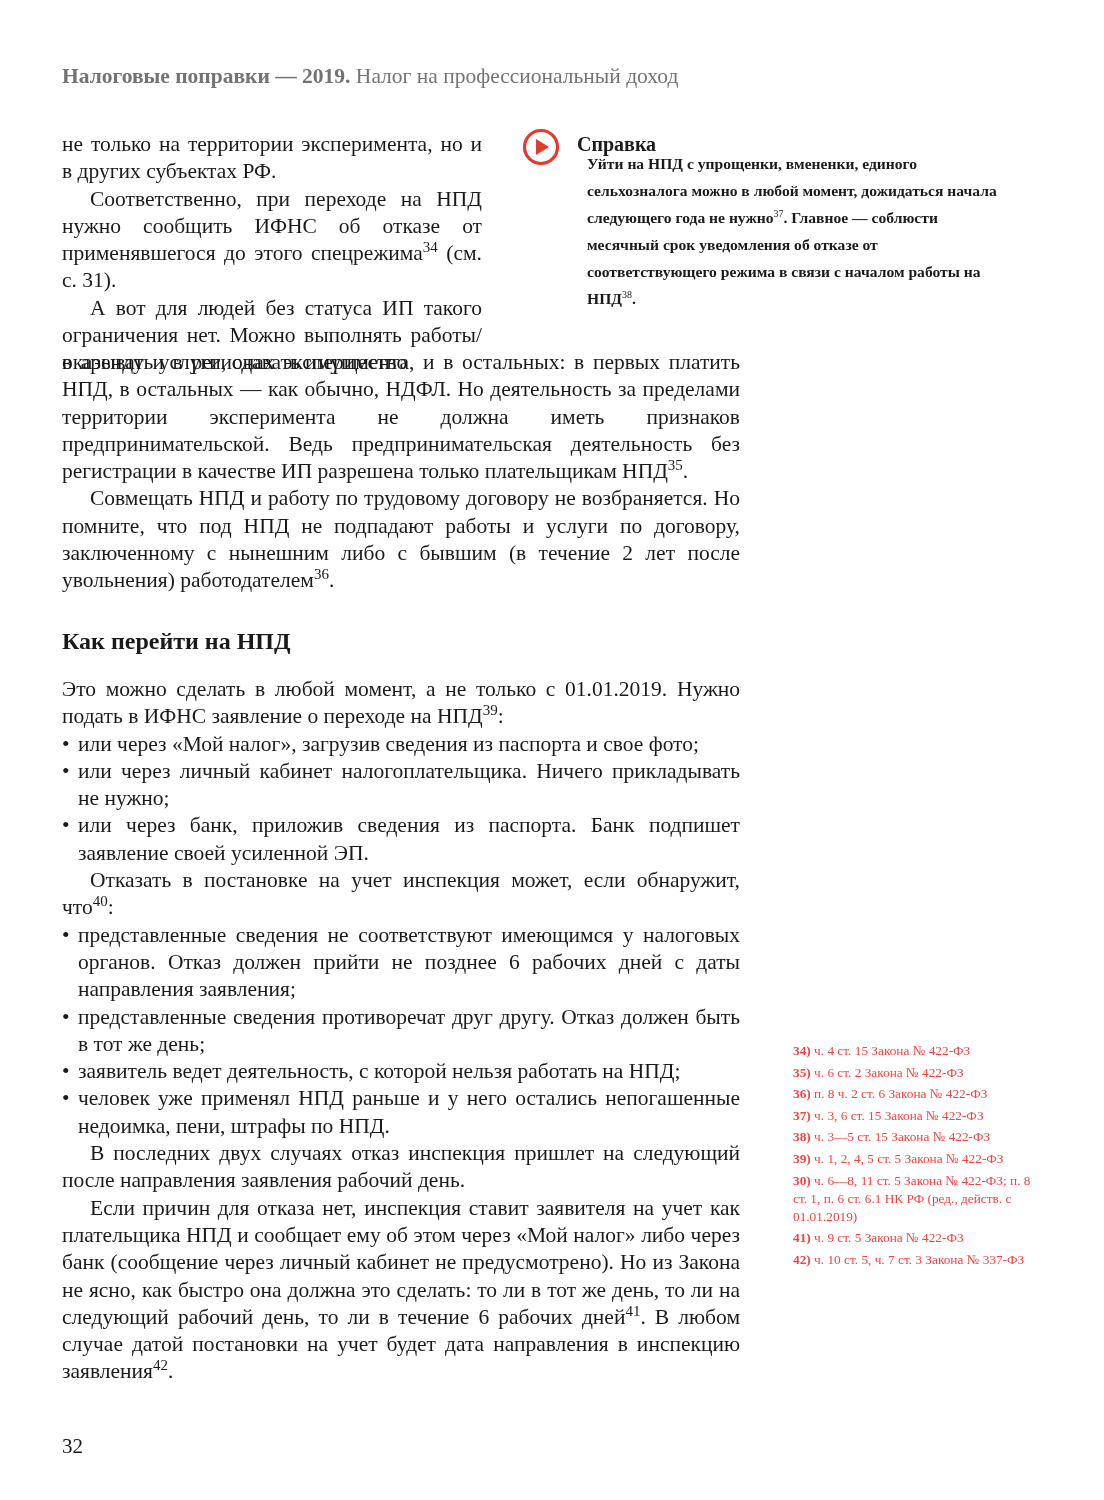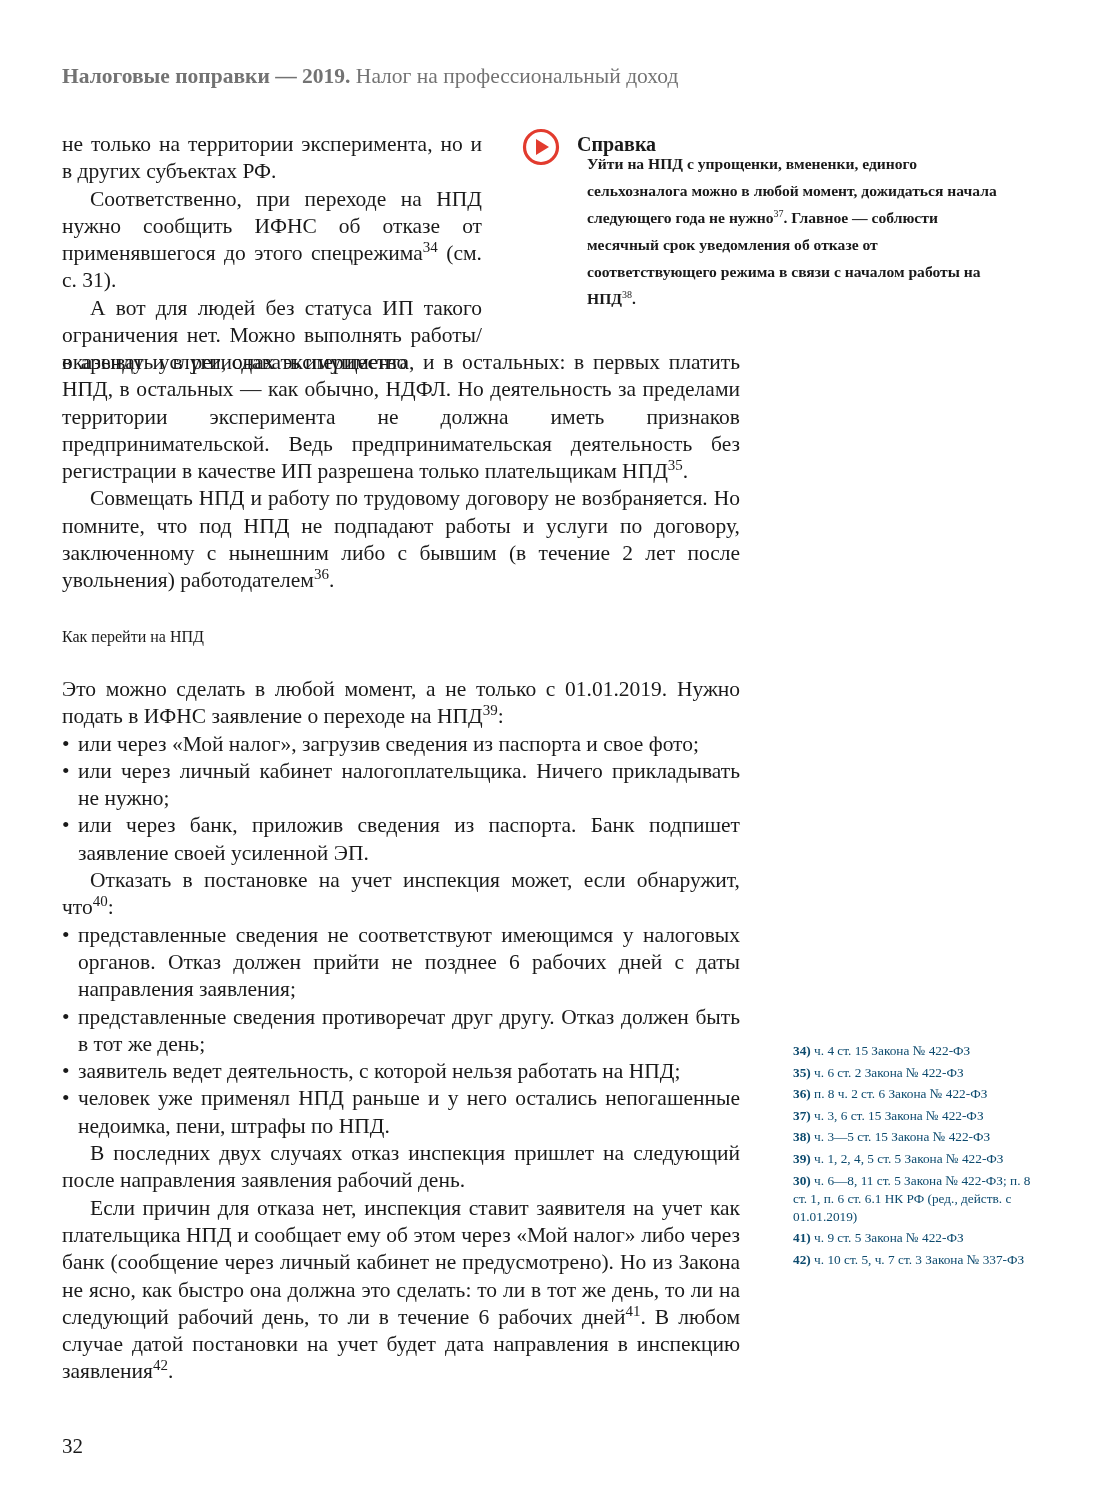--- a/index.html
+++ b/index.html
@@ -6,29 +6,29 @@
   body { width: 1104px; height: 1500px; position: relative; overflow: hidden;
          font-family: "Liberation Serif", "DejaVu Serif", serif; color: #1a1a1a; }
   .running-head { position: absolute; left: 62px; top: 64px; font-size: 21.5px; color: #737373; white-space: nowrap; }
   .running-head .rh-bold { font-weight: bold; }
   .body-text { font-size: 21.5px; line-height: 27.3px; text-align: justify; }
   .col-narrow { position: absolute; left: 62px; top: 131px; width: 420px; }
   .col-wide { position: absolute; left: 62px; width: 678px; }
   p { margin: 0; }
   .indent { text-indent: 28px; }
   sup { font-size: 15px; line-height: 0; vertical-align: 8px; }
-  .section-heading { position: absolute; left: 62px; top: 628px; font-size: 16px; font-weight: normal; margin: 0; }
+  .section-heading { position: absolute; left: 62px; top: 628px; font-size: 24px; font-weight: bold; margin: 0; }
   .bullet { position: relative; padding-left: 16px; font-family: Liberation Serif, serif; }
   .bullet::before { content: "•"; position: absolute; left: 0; top: 0; }
   .sidebar { position: absolute; left: 522px; top: 128px; width: 430px; }
   .sidebar-icon { position: absolute; left: 0; top: 0; width: 38px; height: 38px; }
   .sidebar-title { position: absolute; left: 55px; top: 5px; font-size: 20px; font-weight: bold; }
   .sidebar-text { position: absolute; left: 55px; top: 22px; width: 420px; font-size: 15.6px; font-weight: bold; line-height: 27px; margin-left: 10px; }
   .sidebar-text sup { font-size: 10px; vertical-align: 6px; font-weight: normal; }
-  .footnotes { position: absolute; left: 793px; top: 1042px; width: 240px; font-size: 13.3px; line-height: 18px; color: #0c4a6e; }
+  .footnotes { position: absolute; left: 793px; top: 1042px; width: 240px; font-size: 13.3px; line-height: 18px; color: #ef4444; }
   .footnote { margin-bottom: 3.6px; }
   .fn-num { font-weight: bold; }
   .page-number { position: absolute; left: 62px; top: 1434px; font-size: 21px; }
 </style>
 </head>
 <body>
 
 <div class="running-head">
   <span class="rh-bold">Налоговые поправки — 2019.</span>
   <span>Налог на профессиональный доход</span>

